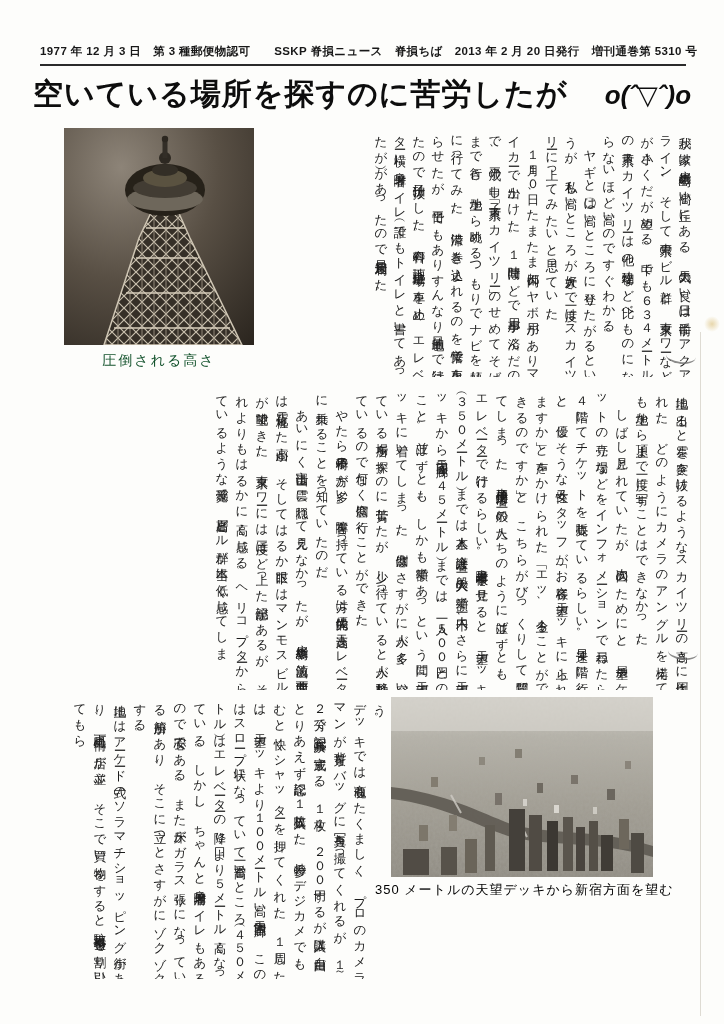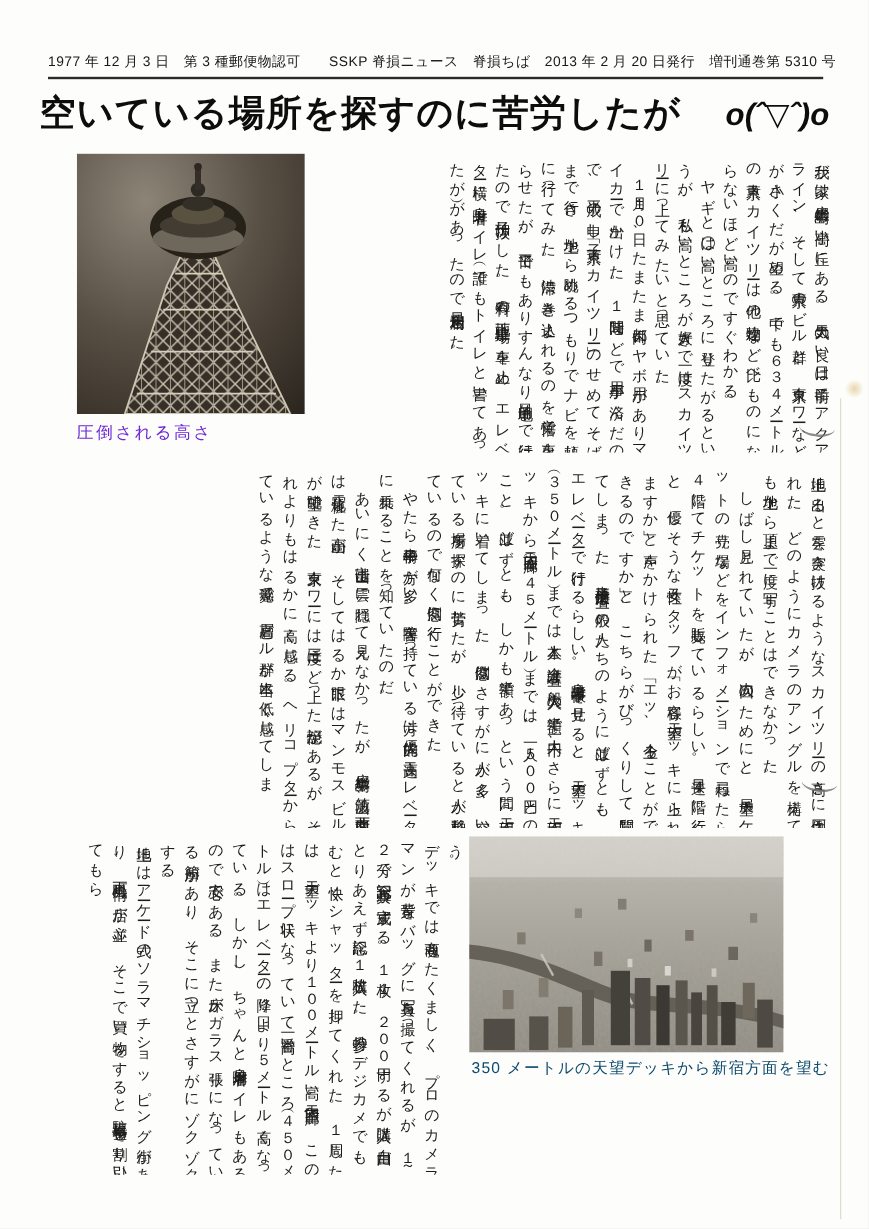--- a/index.html
+++ b/index.html
@@ -5,21 +5,21 @@
   html,body{margin:0;padding:0;background:#e8e8e6;}
   .page{
     position:relative; width:724px; height:1024px; margin:0 auto;
     background:#fdfdfb; overflow:hidden; color:#1c1c1c;
     font-family:"Liberation Sans","DejaVu Sans",sans-serif;
   }
   
   .header{
     position:absolute; left:40px; top:44px; width:646px;
     font-size:11.5px; letter-spacing:.4px; white-space:nowrap;
-    padding-bottom:5px; border-bottom:2px solid #2b2b2b; color:#181818;
+    padding-bottom:5px; border-bottom:2px solid #2b2b2b; color:#181818;font-weight:bold;
   }
   
   .title-row{
     position:absolute; left:0; top:74px; width:724px; text-align:center;
     white-space:nowrap;
   }
   .title-main{
     font-size:30px; font-weight:bold; letter-spacing:1px; color:#0d0d0d;
   }
   .title-emoticon{
@@ -35,26 +35,26 @@
             font-size:12.5px; line-height:19px; letter-spacing:1px; }
   .block-b{ left:34px;  top:387px; width:658px; height:303px;
             font-size:12.5px; line-height:20px; letter-spacing:1px; }
   .block-c{ left:32px;  top:695px; width:358px; height:284px;
             font-size:12.5px; line-height:20px; letter-spacing:1px; }
   
   .photo{ position:absolute; display:block; }
   .photo-tower{ left:64px; top:128px; width:190px; height:217px; }
   .photo-aerial{ left:391px; top:697px; width:262px; height:180px; }
   .caption-tower{
-    position:absolute; left:64px; top:352px; width:190px; 
-    font-size:14px; letter-spacing:2px; color:#6d28d9;
+    position:absolute; left:64px; top:352px; width:190px; text-align:center;
+    font-size:14px; letter-spacing:2px; color:#14532d;
   }
   .caption-aerial{
-    position:absolute; left:393px; top:881px; width:300px;
-    font-size:13px; letter-spacing:1px; color:#0c4a6e;
+    position:absolute; left:375px; top:881px; width:300px;
+    font-size:13px; letter-spacing:1px; color:#000000;
   }
   
   .page-number{
     position:absolute; left:0; top:973px; width:724px; text-align:center;
     font-family:"Liberation Serif","DejaVu Serif",serif;
     font-size:14px; letter-spacing:2px; color:#222;
   }
   
   .staple-arc{
     position:absolute; width:30px; height:14px;

